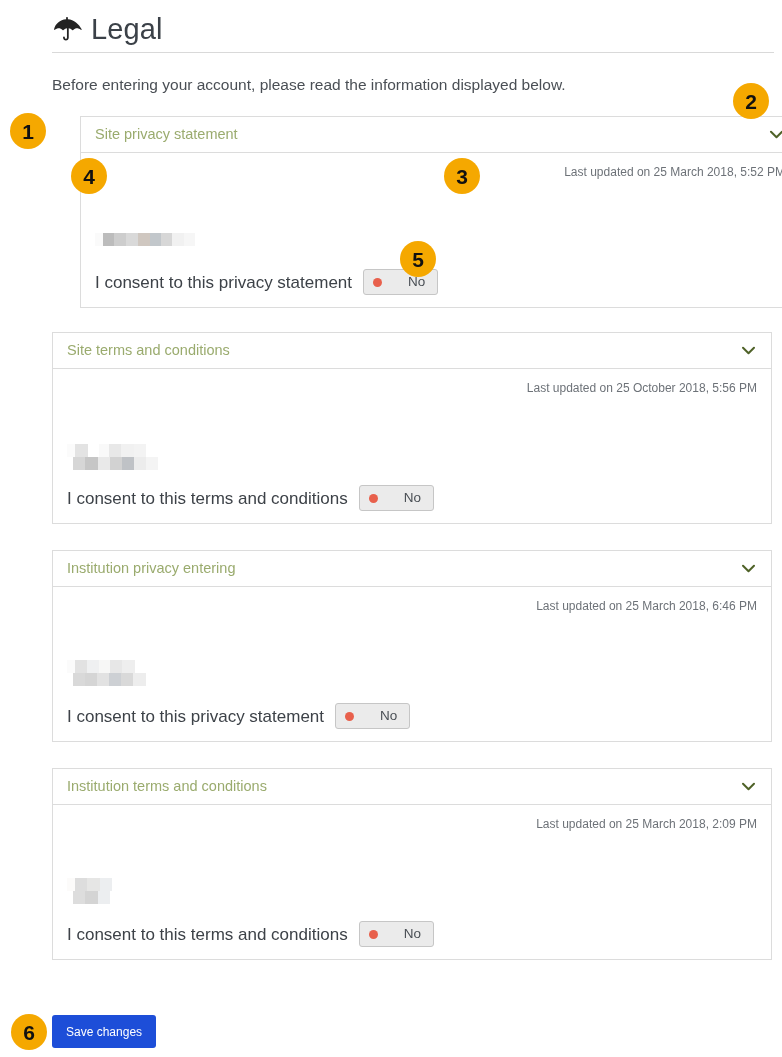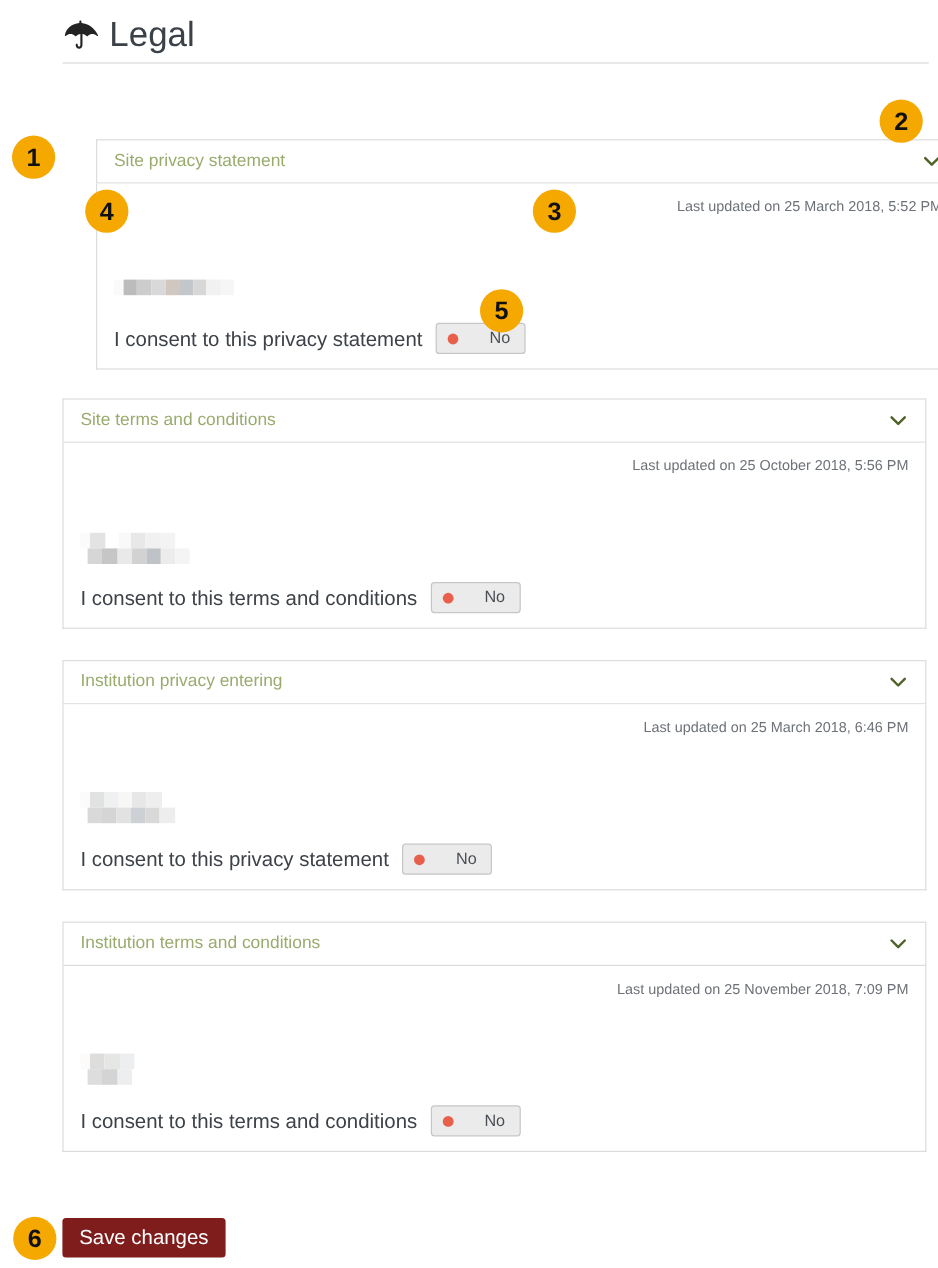--- a/index.html
+++ b/index.html
@@ -165,27 +165,27 @@
     font-size: 13.5px;
     color: #4a4f55;
     line-height: 1;
   }
 
   
   .save-button {
     position: absolute;
     left: 52px;
     top: 1015px;
-    background: #7f1d1d;
+    background: #1d4ed8;
     color: #ffffff;
     border: none;
     border-radius: 3px;
     height: 33px;
     padding: 0 14px;
-    font-size: 17px;
+    font-size: 12px;
     font-family: "Liberation Sans", sans-serif;
     cursor: pointer;
     line-height: 1;
   }
 
   
   .badge {
     position: absolute;
     width: 36px;
     height: 36px;
@@ -208,20 +208,21 @@
 <div class="page">
 
   <div class="header">
     <svg class="umbrella-icon" viewBox="0 0 32 32" aria-hidden="true">
       <path fill="#232323" d="M16 3.2c-0.5 0-0.95 0.45-0.95 1v1.3C8.6 5.9 3.3 10.5 2.2 16.3c-0.12 0.63 0.55 1.0 1.0 0.62 1.25-1.05 2.65-1.6 4.0-1.6 1.45 0 2.8 0.6 4.05 1.7 0.3 0.27 0.75 0.27 1.05 0 1.2-1.05 2.4-1.65 3.65-1.7v10.0c0 0.62-0.5 1.12-1.12 1.12-0.62 0-1.12-0.5-1.12-1.12v-0.5c0-0.52-0.42-0.95-0.95-0.95s-0.95 0.43-0.95 0.95v0.5c0 1.67 1.35 3.02 3.02 3.02s3.02-1.35 3.02-3.02v-10.0c1.3 0.05 2.5 0.65 3.7 1.7 0.3 0.27 0.75 0.27 1.05 0 1.25-1.1 2.6-1.7 4.05-1.7 1.35 0 2.75 0.55 4.0 1.6 0.45 0.38 1.12 0.01 1.0-0.62C28.7 10.5 23.4 5.9 16.95 5.5V4.2c0-0.55-0.45-1-0.95-1z"></path>
     </svg>
     <div class="page-title">Legal</div>
   </div>
   <div class="header-rule"></div>
 
+  <div class="intro">Before entering your account, please read the information displayed below.</div>
 
   <div class="panel" style="top:116px;margin-left:28px;">
     <div class="panel-heading">
       <span class="panel-heading-title">Site privacy statement</span>
       <svg class="chevron" viewBox="0 0 16 12" aria-hidden="true">
         <path d="M2 3 L8 9 L14 3" fill="none" stroke="#4f6228" stroke-width="2.2" stroke-linecap="round" stroke-linejoin="round"></path>
       </svg>
     </div>
     <div class="panel-body" style="height:155px;">
       <div class="last-updated">Last updated on 25 March 2018, 5:52 PM</div>
@@ -325,21 +326,21 @@
   </div>
 
   <div class="panel" style="top:768px;">
     <div class="panel-heading">
       <span class="panel-heading-title">Institution terms and conditions</span>
       <svg class="chevron" viewBox="0 0 16 12" aria-hidden="true">
         <path d="M2 3 L8 9 L14 3" fill="none" stroke="#4f6228" stroke-width="2.2" stroke-linecap="round" stroke-linejoin="round"></path>
       </svg>
     </div>
     <div class="panel-body" style="height:155px;">
-      <div class="last-updated">Last updated on 25 November 2018, 7:09 PM</div>
+      <div class="last-updated">Last updated on 25 March 2018, 2:09 PM</div>
       <div class="redaction" style="top:73px;">
         <div class="rrow">
           <span style="width:8px;background:#fcfbfa;"></span>
           <span style="width:12px;background:#dddddd;"></span>
           <span style="width:13px;background:#e6e6e5;"></span>
           <span style="width:12px;background:#eceef0;"></span>
         </div>
         <div class="rrow" style="margin-left:6px;">
           <span style="width:12px;background:#dddddd;"></span>
           <span style="width:13px;background:#d4d4d4;"></span>

